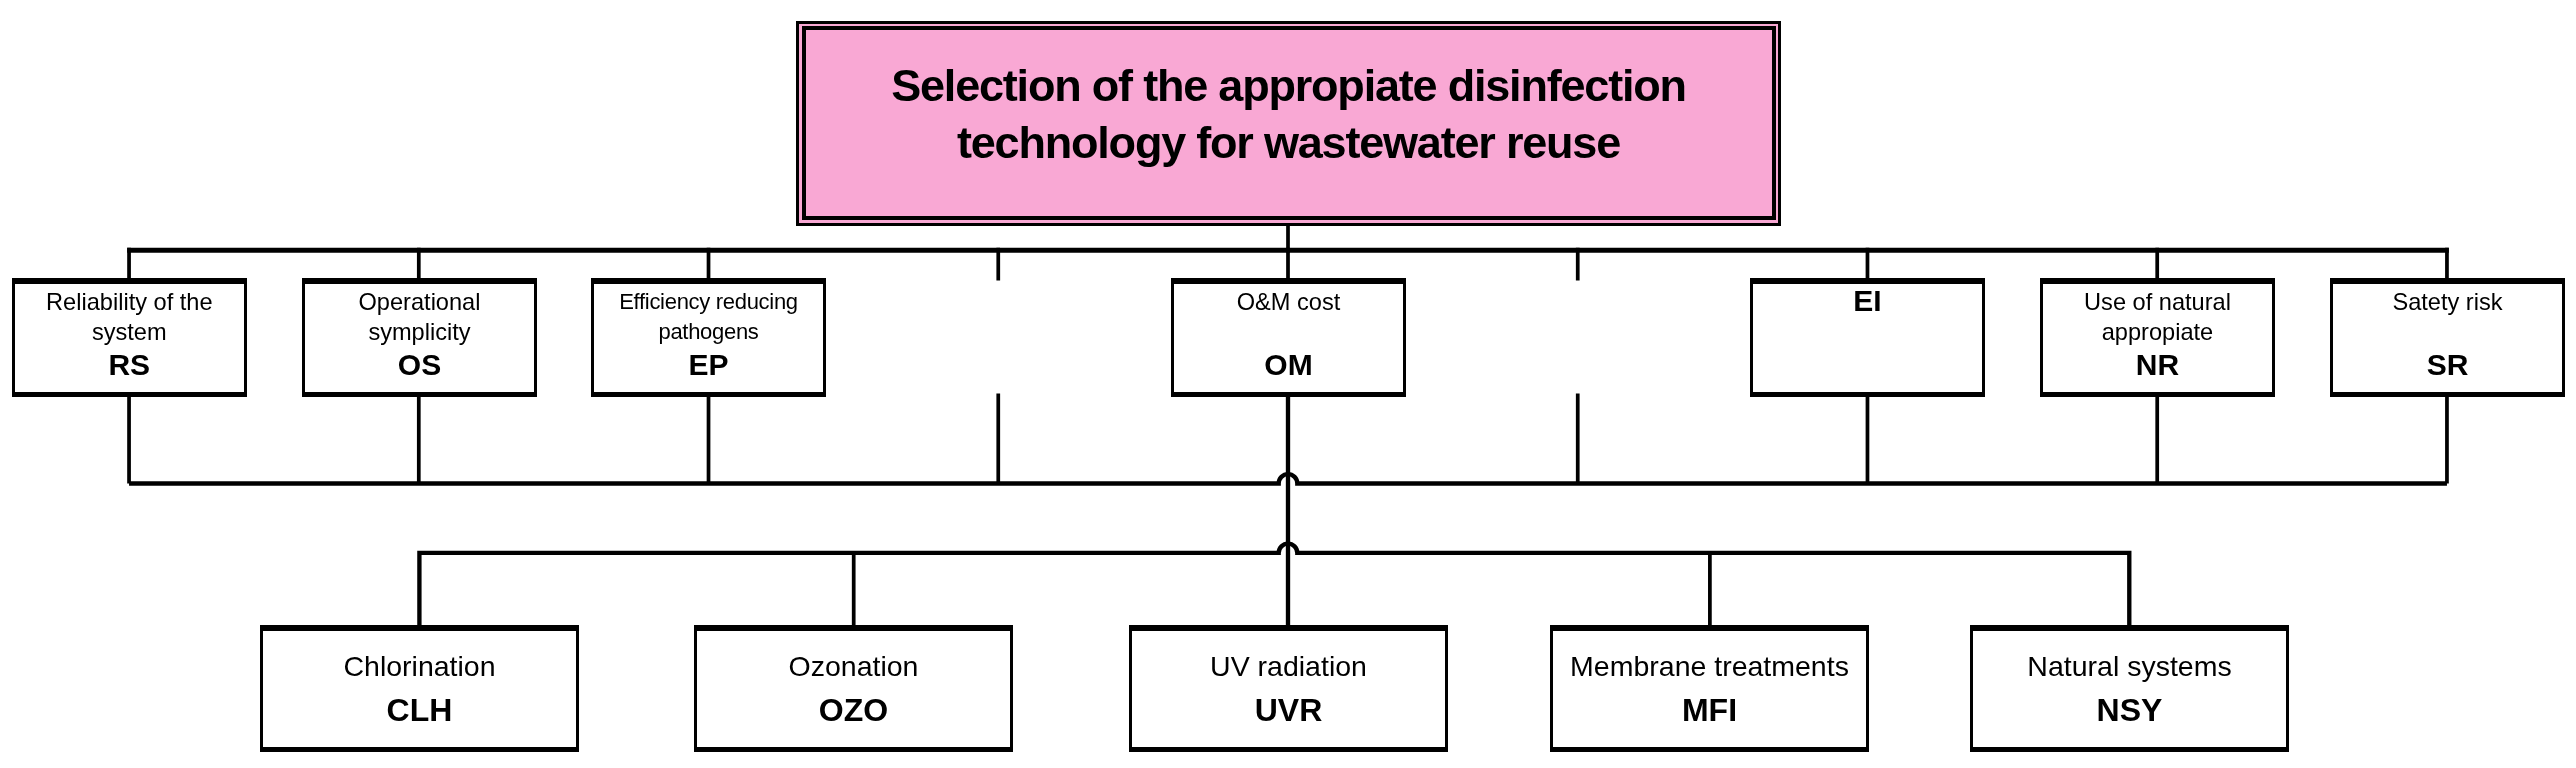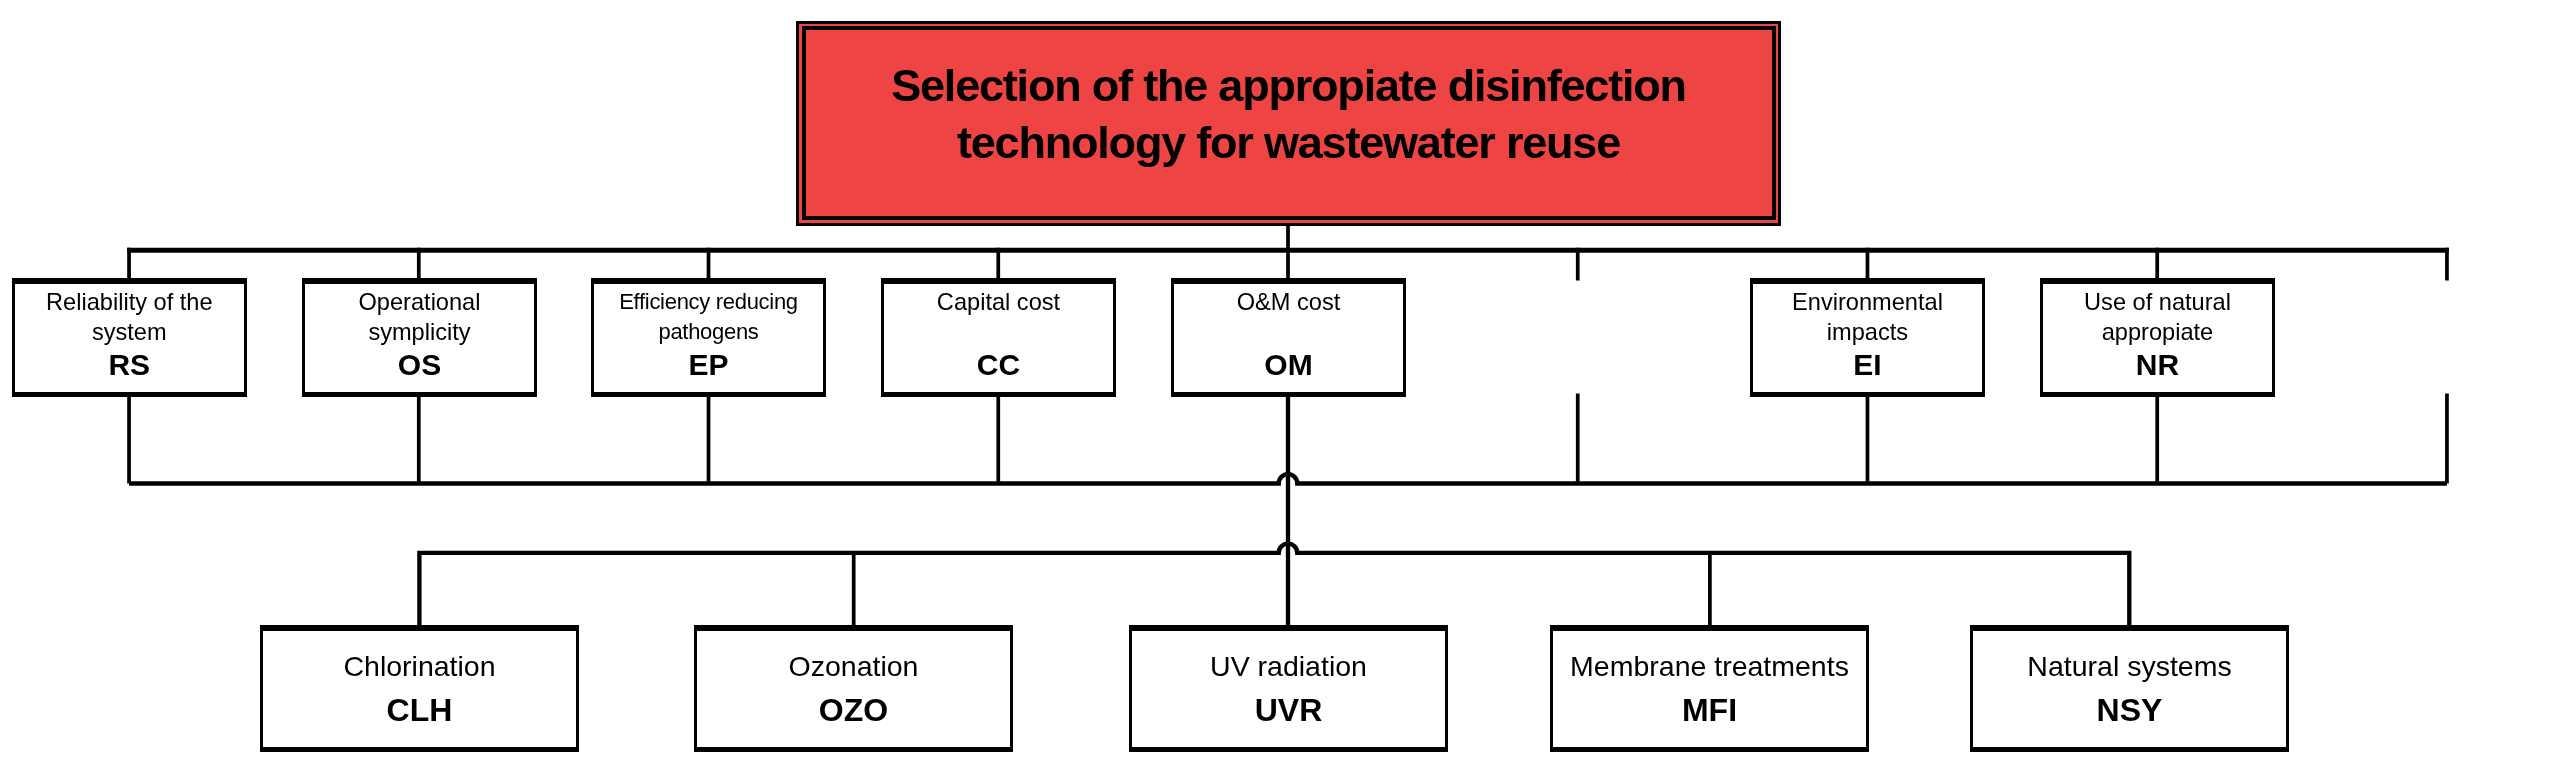--- a/index.html
+++ b/index.html
@@ -15,21 +15,21 @@
   }
 
   svg.wires { position: absolute; left: 0; top: 0; }
 
   
   .goal {
     position: absolute;
     left: 796px; top: 20.5px;
     width: 985px; height: 205px;
     border: 3.7px solid #000;
-    background: #ef4444;
+    background: #f9a8d4;
   }
   .goal-inner {
     position: absolute; inset: 2.5px;
     border: 4.3px solid #000;
     display: flex; align-items: center; justify-content: center;
   }
   .goal-title {
     font-weight: bold;
     font-size: 45px;
     line-height: 57px;
@@ -113,35 +113,34 @@
     <div class="crit-code">RS</div>
   </div>
   <div class="crit" style="left:302px">
     <div class="crit-label">Operational symplicity</div>
     <div class="crit-code">OS</div>
   </div>
   <div class="crit small-label" style="left:591px">
     <div class="crit-label">Efficiency reducing pathogens</div>
     <div class="crit-code">EP</div>
   </div>
-  <div class="crit" style="left:881px">
-    <div class="crit-label">Capital cost</div>
-    <div class="crit-code">CC</div>
-  </div>
   <div class="crit" style="left:1171px">
     <div class="crit-label">O&amp;M cost</div>
     <div class="crit-code">OM</div>
   </div>
   <div class="crit" style="left:1750px">
-    <div class="crit-label">Environmental impacts</div>
     <div class="crit-code">EI</div>
   </div>
   <div class="crit" style="left:2040px">
     <div class="crit-label">Use of natural appropiate</div>
     <div class="crit-code">NR</div>
+  </div>
+  <div class="crit" style="left:2330px">
+    <div class="crit-label">Satety risk</div>
+    <div class="crit-code">SR</div>
   </div>
 
   <div class="alt" style="left:260px">
     <div class="alt-label">Chlorination</div>
     <div class="alt-code">CLH</div>
   </div>
   <div class="alt" style="left:694px">
     <div class="alt-label">Ozonation</div>
     <div class="alt-code">OZO</div>
   </div>

